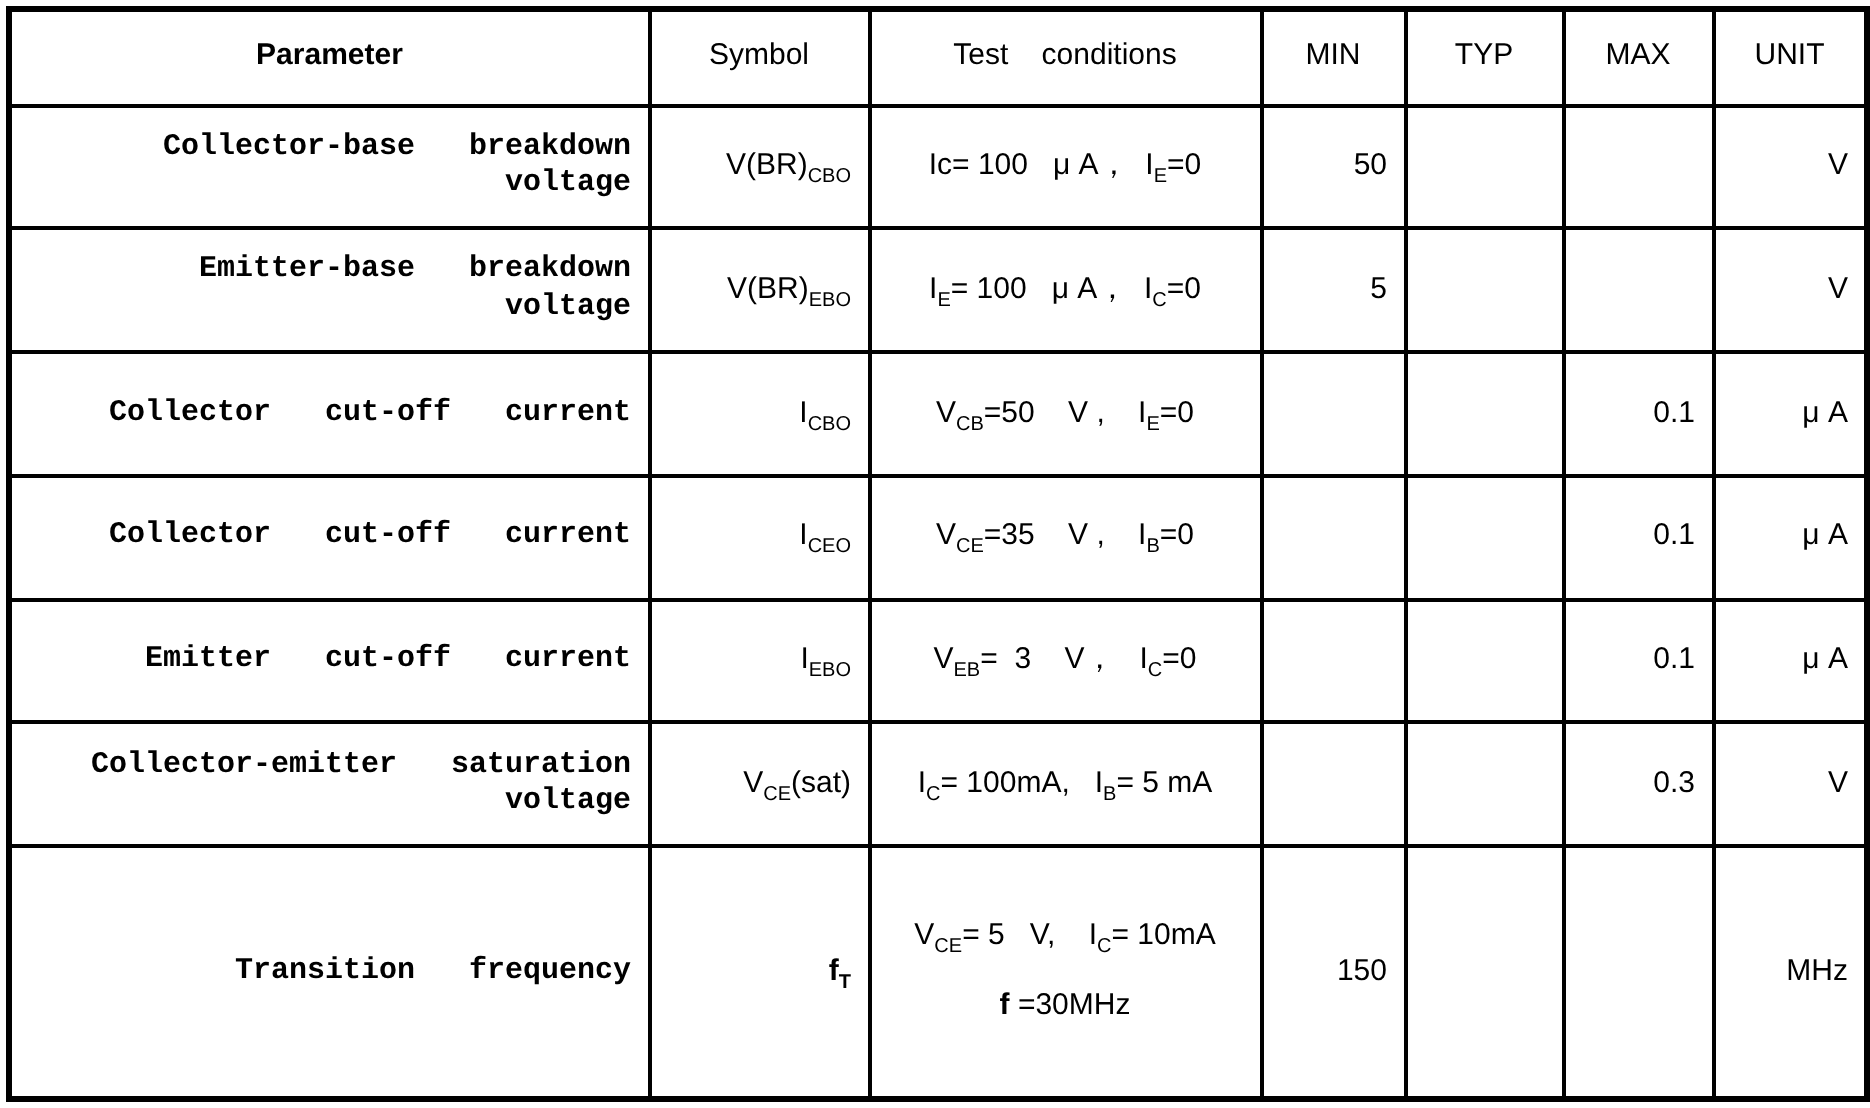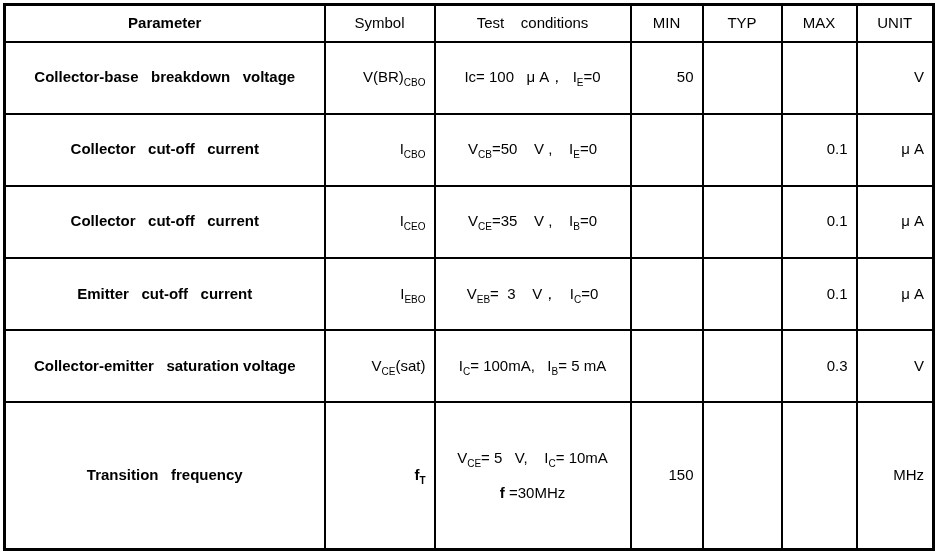--- a/index.html
+++ b/index.html
@@ -21,26 +21,26 @@
   }
   table.spec th, table.spec td {
     border: 2px solid #000000;
     padding: 0 8px;
     white-space: pre-wrap;
     overflow: hidden;
     font-size: 15px;
     vertical-align: middle;
     line-height: 1.25;
   }
-  thead tr { height: 37px; }
+  thead tr { height: 48px; }
   tbody tr { height: 45px; }
   tbody tr:last-child { height: 92px; }
   th.hdr { font-weight: normal; text-align: center; }
   th.hdr.bold { font-weight: bold; }
-  td.param { font-weight: bold; text-align: center; padding-left: 9px; }
+  td.param { font-weight: bold; text-align: right; padding-left: 9px; font-family: Liberation Mono, monospace; }
   td.symbol { text-align: right; padding-left: 13px; }
   td.cond { text-align: center; padding-left: 10px; }
   td.num { text-align: right; padding: 0 2px; }
   td.cond .cond-line + .cond-line { margin-top: 16px; }
   sub { font-size: 10px; line-height: 0; }
   .bold-seg { font-weight: bold; }
 </style>
 </head>
 <body>
 
@@ -65,20 +65,29 @@
           <th class="hdr">MAX</th>
           <th class="hdr">UNIT</th>
         </tr>
     </thead>
     <tbody id="table-body">
         <tr>
           <td class="param">Collector-base   breakdown   voltage</td>
           <td class="symbol"><span>V(BR)</span><sub>CBO</sub></td>
           <td class="cond"><div class="cond-line"><span>Ic= 100   μ A，  I</span><sub>E</sub><span>=0</span></div></td>
           <td class="num">50</td>
+          <td class="num"></td>
+          <td class="num"></td>
+          <td class="num">V</td>
+        </tr>
+        <tr>
+          <td class="param">Emitter-base   breakdown   voltage</td>
+          <td class="symbol"><span>V(BR)</span><sub>EBO</sub></td>
+          <td class="cond"><div class="cond-line"><span>I</span><sub>E</sub><span>= 100   μ A，  I</span><sub>C</sub><span>=0</span></div></td>
+          <td class="num">5</td>
           <td class="num"></td>
           <td class="num"></td>
           <td class="num">V</td>
         </tr>
         <tr>
           <td class="param">Collector   cut-off   current</td>
           <td class="symbol"><span>I</span><sub>CBO</sub></td>
           <td class="cond"><div class="cond-line"><span>V</span><sub>CB</sub><span>=50    V ,    I</span><sub>E</sub><span>=0</span></div></td>
           <td class="num"></td>
           <td class="num"></td>

